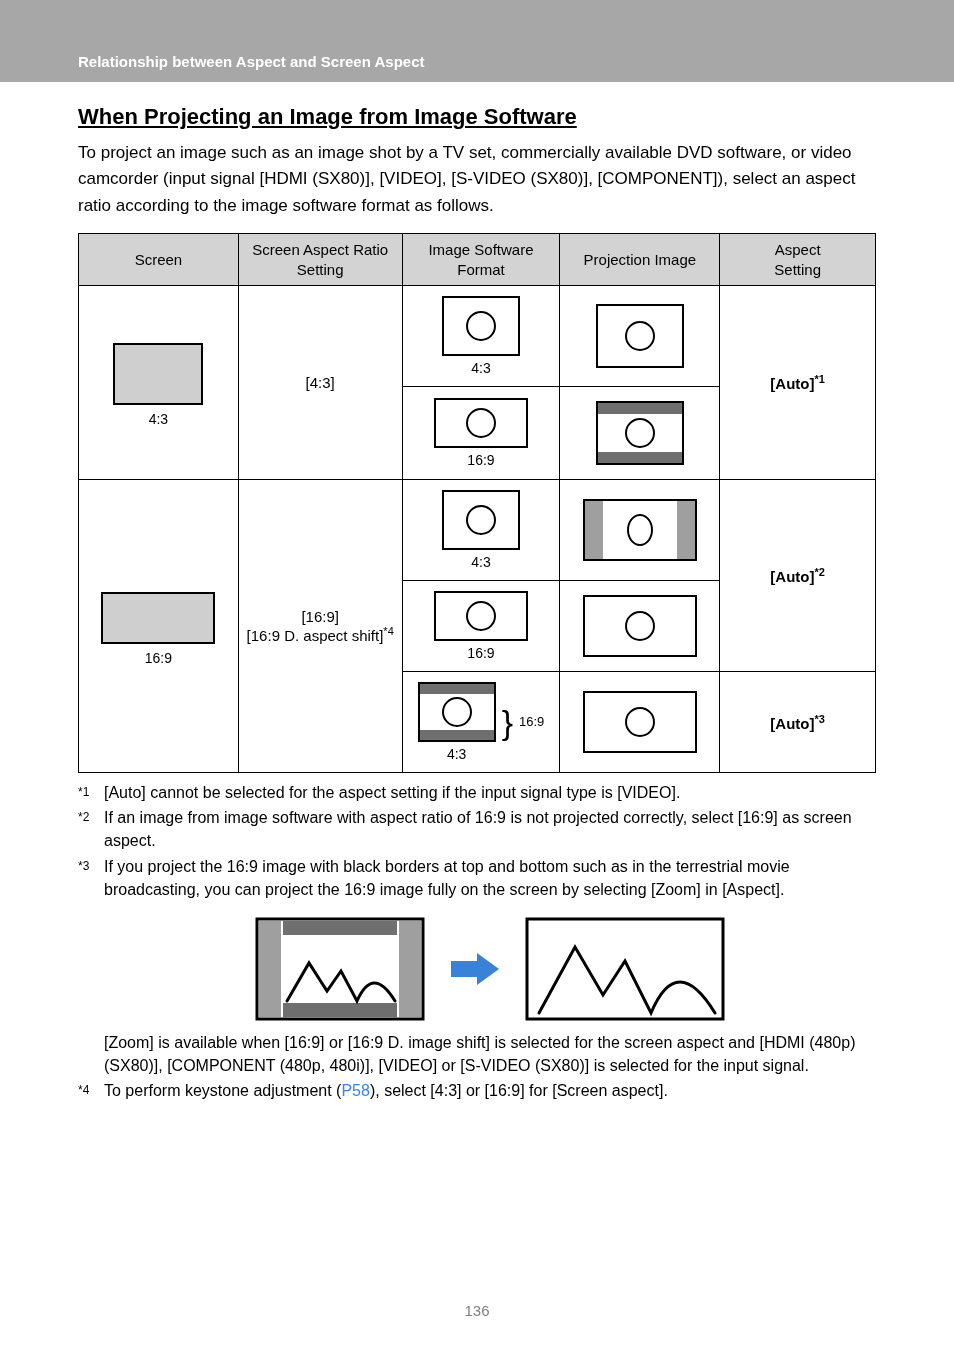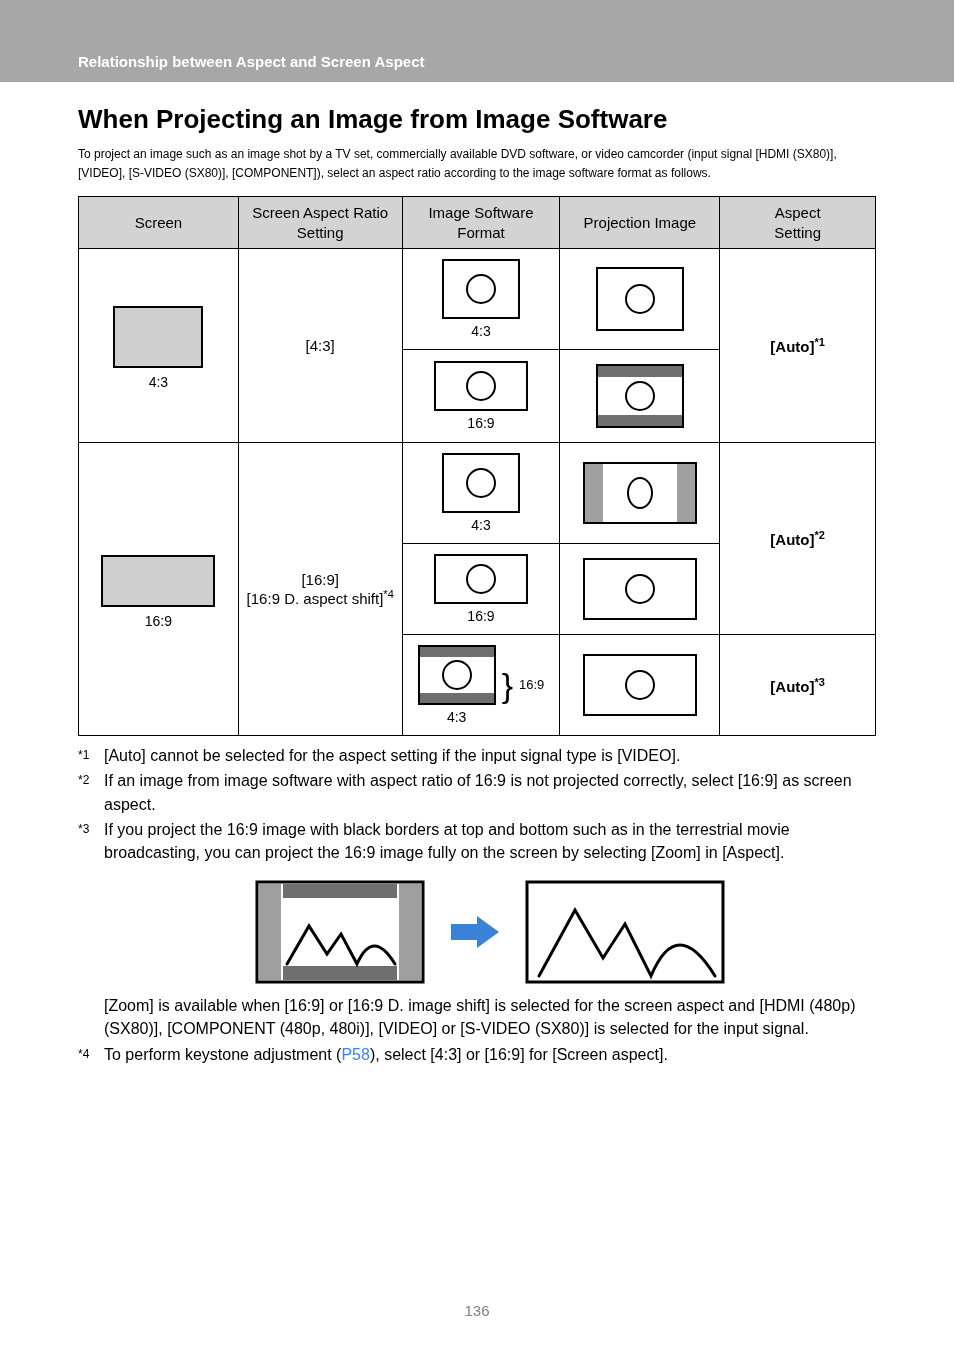--- a/index.html
+++ b/index.html
@@ -30,25 +30,26 @@
     bottom: 12px;
     color: #fff;
     font-size: 15px;
     font-weight: bold;
   }
   .content {
     padding: 22px 78px 0 78px;
   }
   h2.section-title {
     margin: 0 0 10px 0;
-    font-size: 26px;
+    font-size: 22px;
     font-weight: bold;
+    text-decoration: underline;
   }
   .intro {
-    font-size: 12px;
+    font-size: 17px;
     line-height: 1.55;
     margin: 0 0 14px 0;
   }
   table.main {
     border-collapse: collapse;
     width: 100%;
     font-size: 15px;
   }
   table.main th, table.main td {
     border: 1px solid #000;

